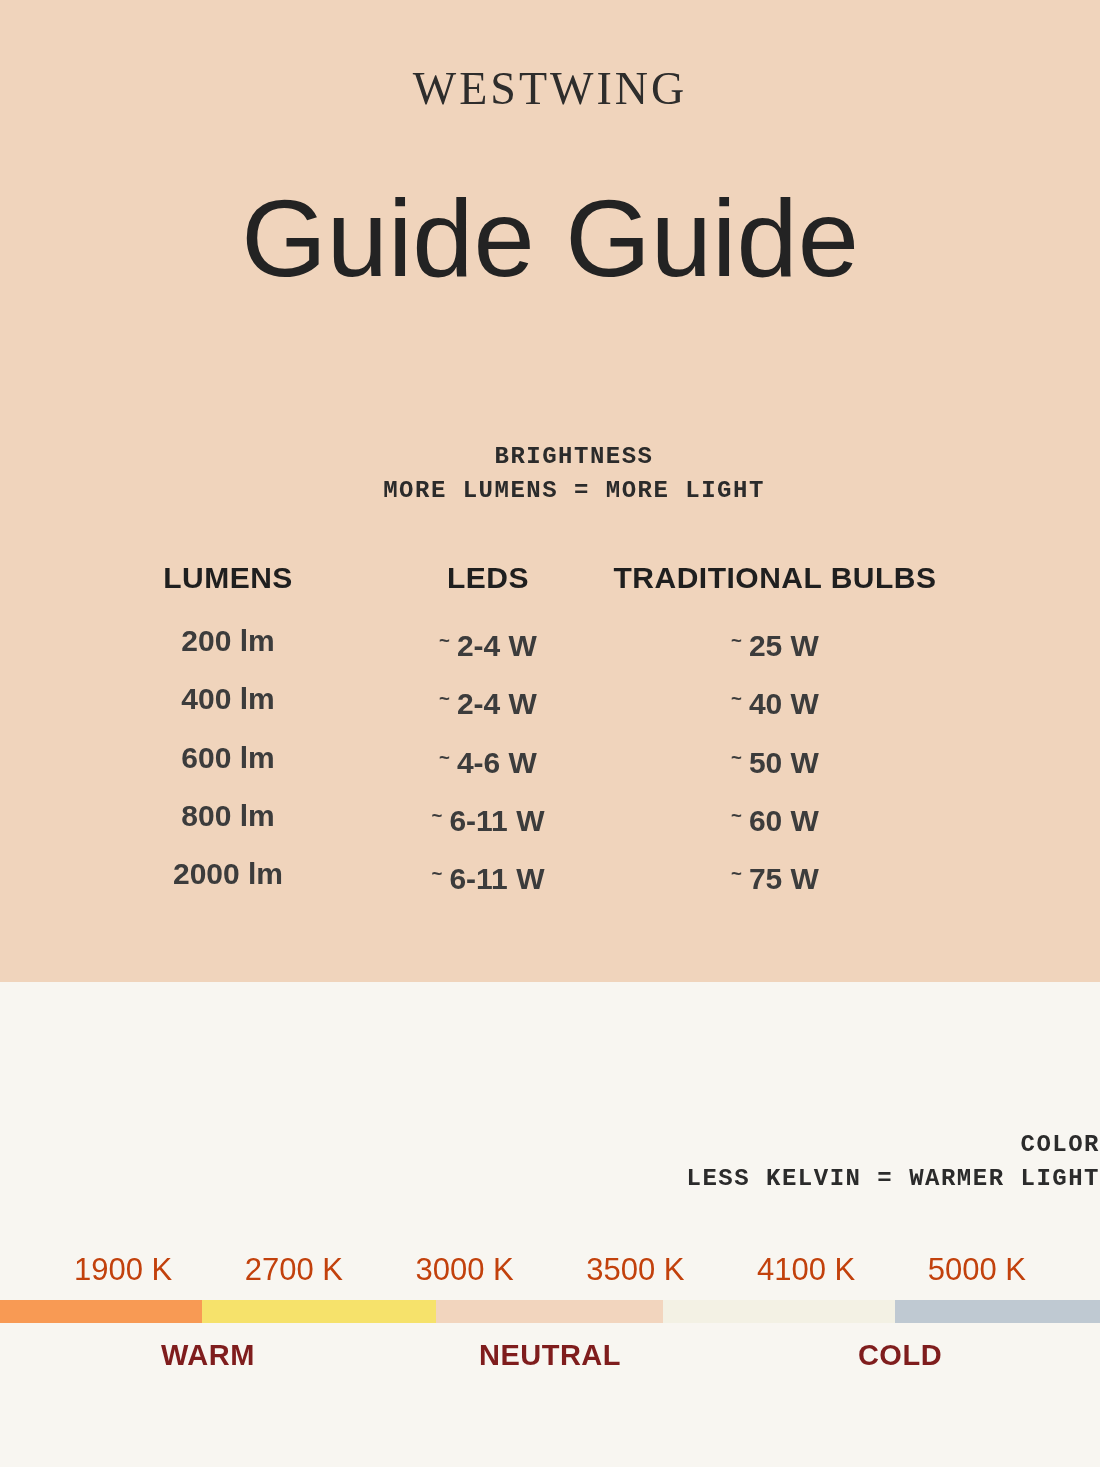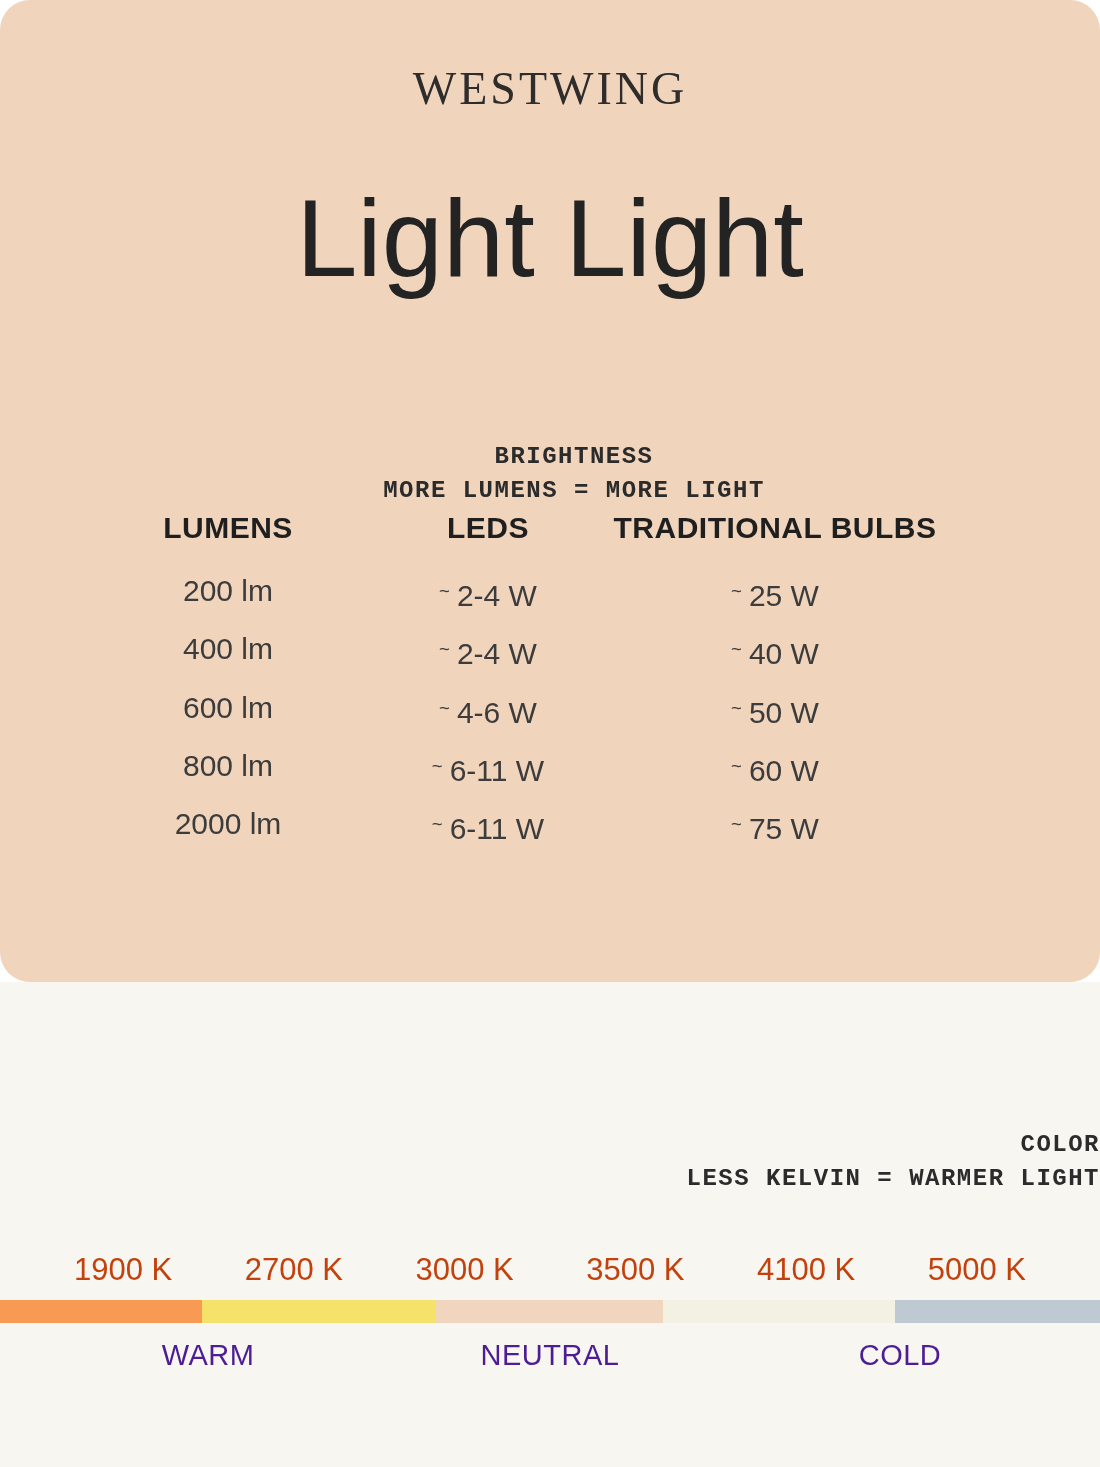--- a/index.html
+++ b/index.html
@@ -6,21 +6,20 @@
   html, body { width: 1100px; }
   body { font-family: "Liberation Sans", sans-serif; }
 
   .page { width: 1100px; height: 1467px; overflow: hidden; }
 
   
   .section-top {
     width: 100%; height: 982px;
     background: #F0D4BC;
     text-align: center;
-    border-radius: 30px;
   }
   .brand {
     padding-top: 62px;
     font-family: "Liberation Serif", serif;
     font-size: 46px; line-height: 54px;
     letter-spacing: 3px;
     color: #2E2D2C;
   }
   .title {
     margin-top: 66px;
@@ -33,34 +32,35 @@
     font-family: "Liberation Mono", monospace;
     color: #2B2B2B;
     font-size: 24px; line-height: 34px;
     letter-spacing: 1.5px;
     font-weight: 700;
     margin-left: 48px;
   }
   .brightness-block { margin-top: 146px; }
 
   .lumens-table {
+    margin-top: 50px;
     display: grid;
     grid-template-columns: 336px 184px 390px;
     padding-left: 60px;
     row-gap: 0;
   }
   .lumens-table .th {
     font-weight: 700;
     font-size: 30px; line-height: 40px;
     letter-spacing: 0.5px;
     color: #1F1F1F;
     margin-bottom: 16px;
   }
   .lumens-table .td {
-    font-weight: 400;
+    font-weight: 700;
     font-size: 30px; line-height: 53px;
     color: #3C3C3C;
   }
   .tilde {
     font-size: 0.62em;
     vertical-align: 0.5em;
     margin-right: 7px;
     color: #3C3C3C;
   }
 
@@ -93,40 +93,40 @@
   .kelvin-segment { height: 100%; }
 
   .temp-row {
     position: relative;
     margin-top: 12px;
     height: 40px;
   }
   .temp-label {
     position: absolute;
     transform: translateX(-50%);
-    font-weight: 400;
+    font-weight: 700;
     font-size: 29px; line-height: 40px;
     letter-spacing: 0.5px;
-    color: #4c1d95;
+    color: #7f1d1d;
     white-space: nowrap;
   }
   .temp-warm    { left: 208px; }
   .temp-neutral { left: 550px; }
   .temp-cold    { left: 900px; }
 </style>
 </head>
 <body>
 
 <div class="page">
 
   <div class="section-top">
 
     <div class="brand">WESTWING</div>
 
-    <h1 class="title">Light Light</h1>
+    <h1 class="title">Guide Guide</h1>
 
     <div class="brightness-block">
       <div class="mono-head">BRIGHTNESS</div>
       <div class="mono-head">MORE LUMENS = MORE LIGHT</div>
     </div>
 
     <div class="lumens-table">
 
       <div class="th">LUMENS</div>
       <div class="th">LEDS</div>

